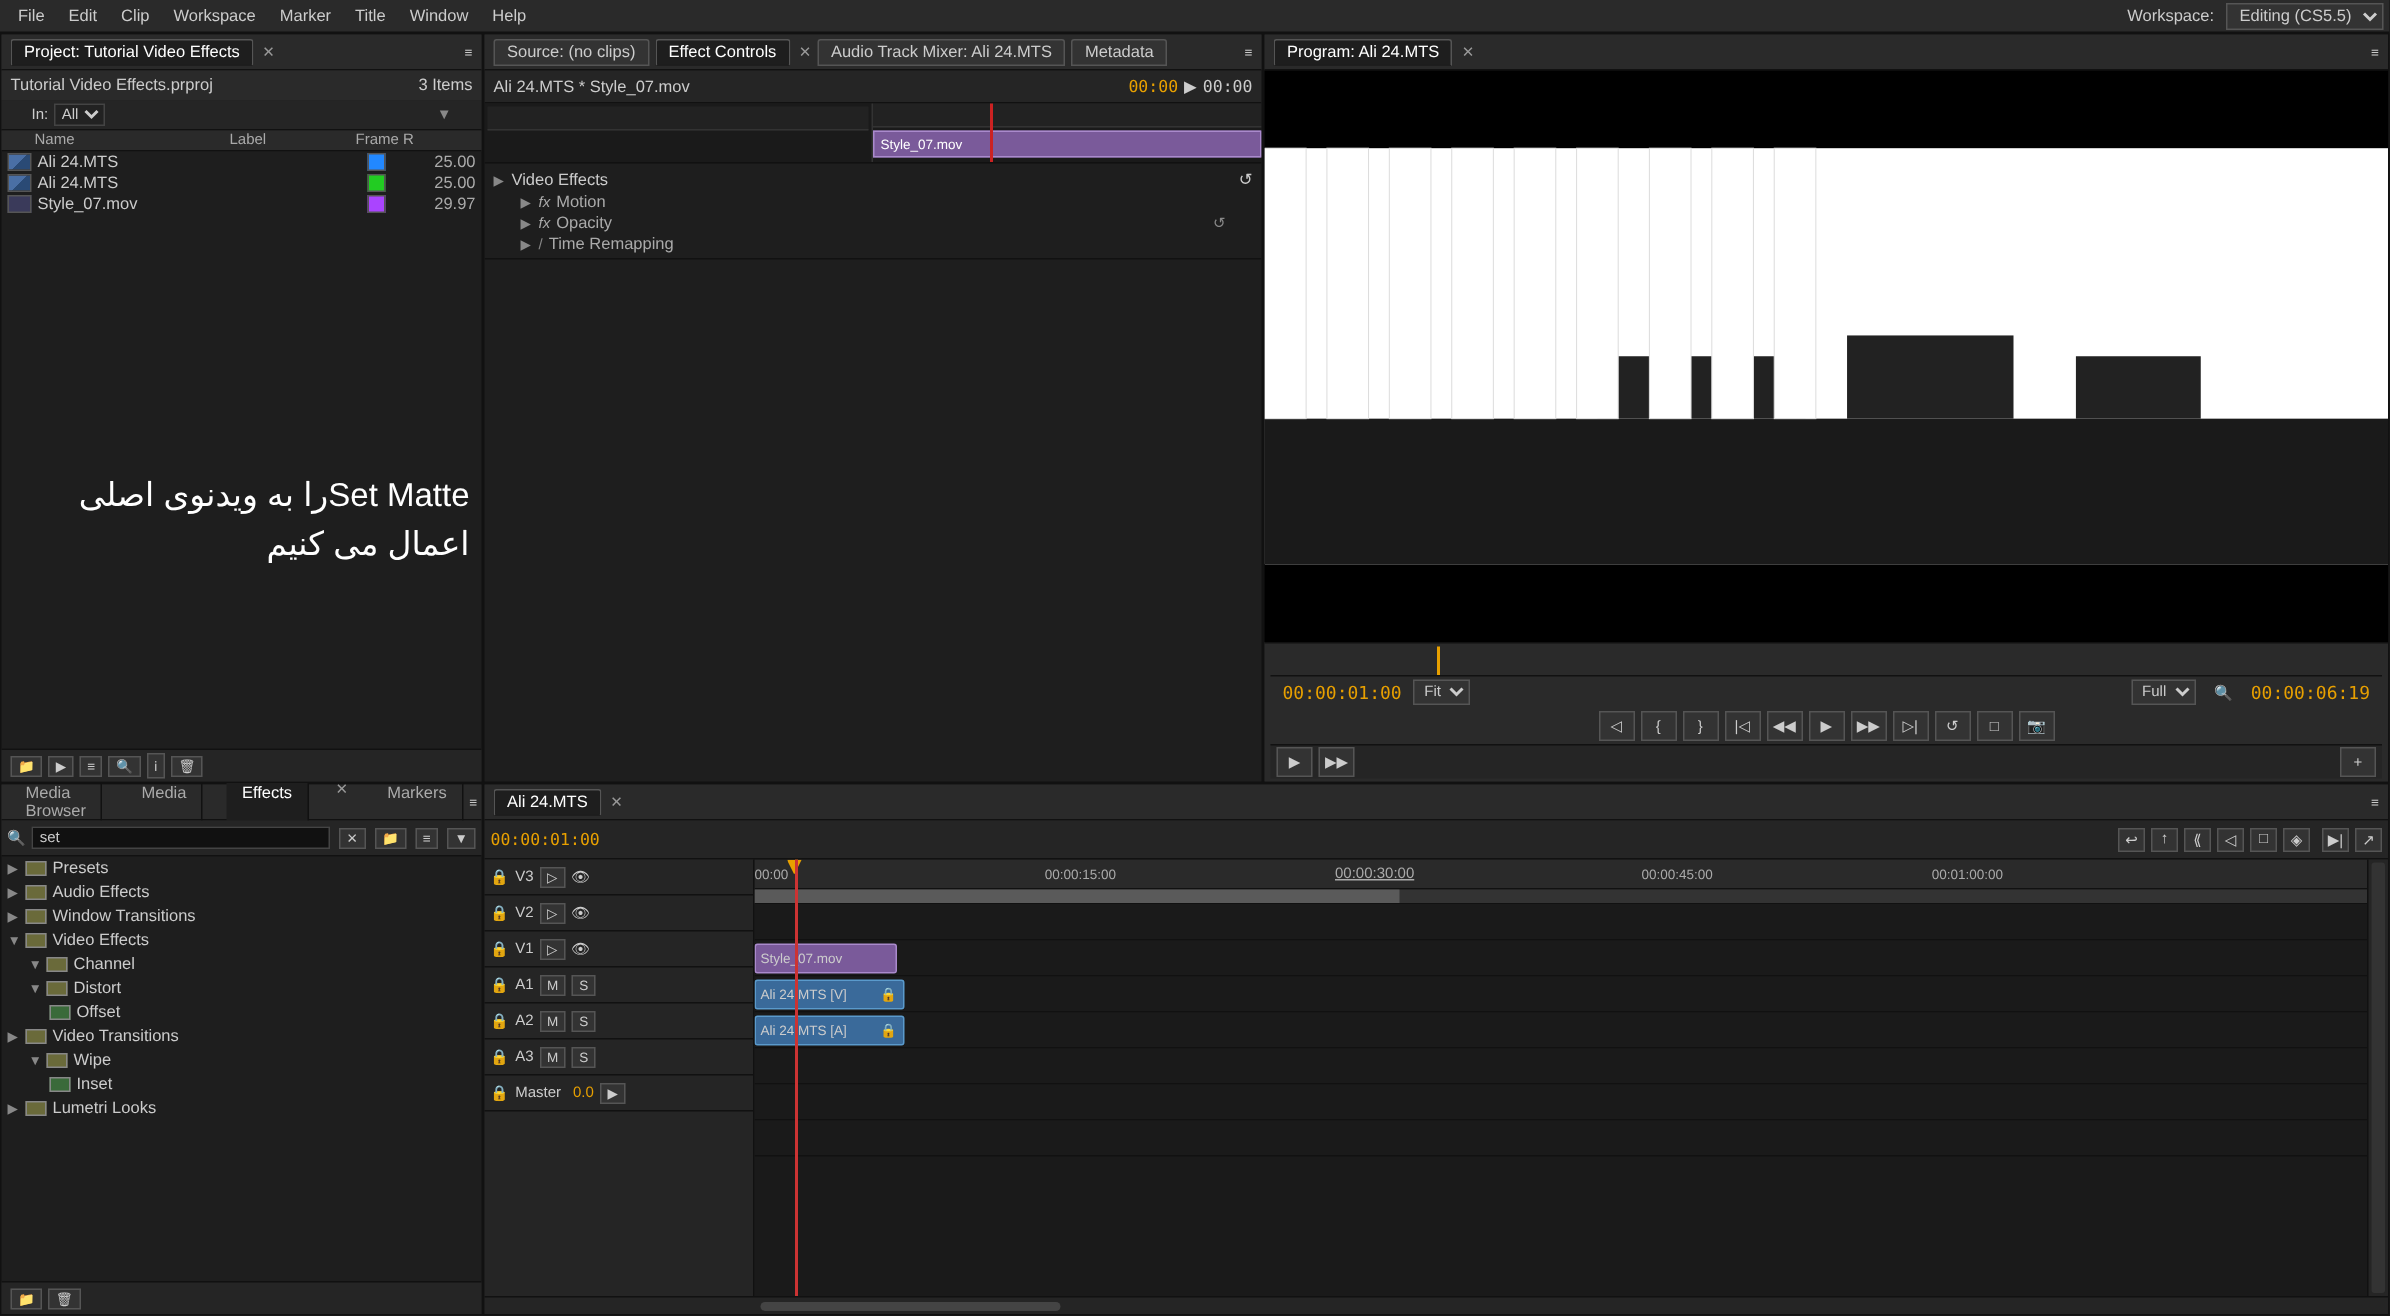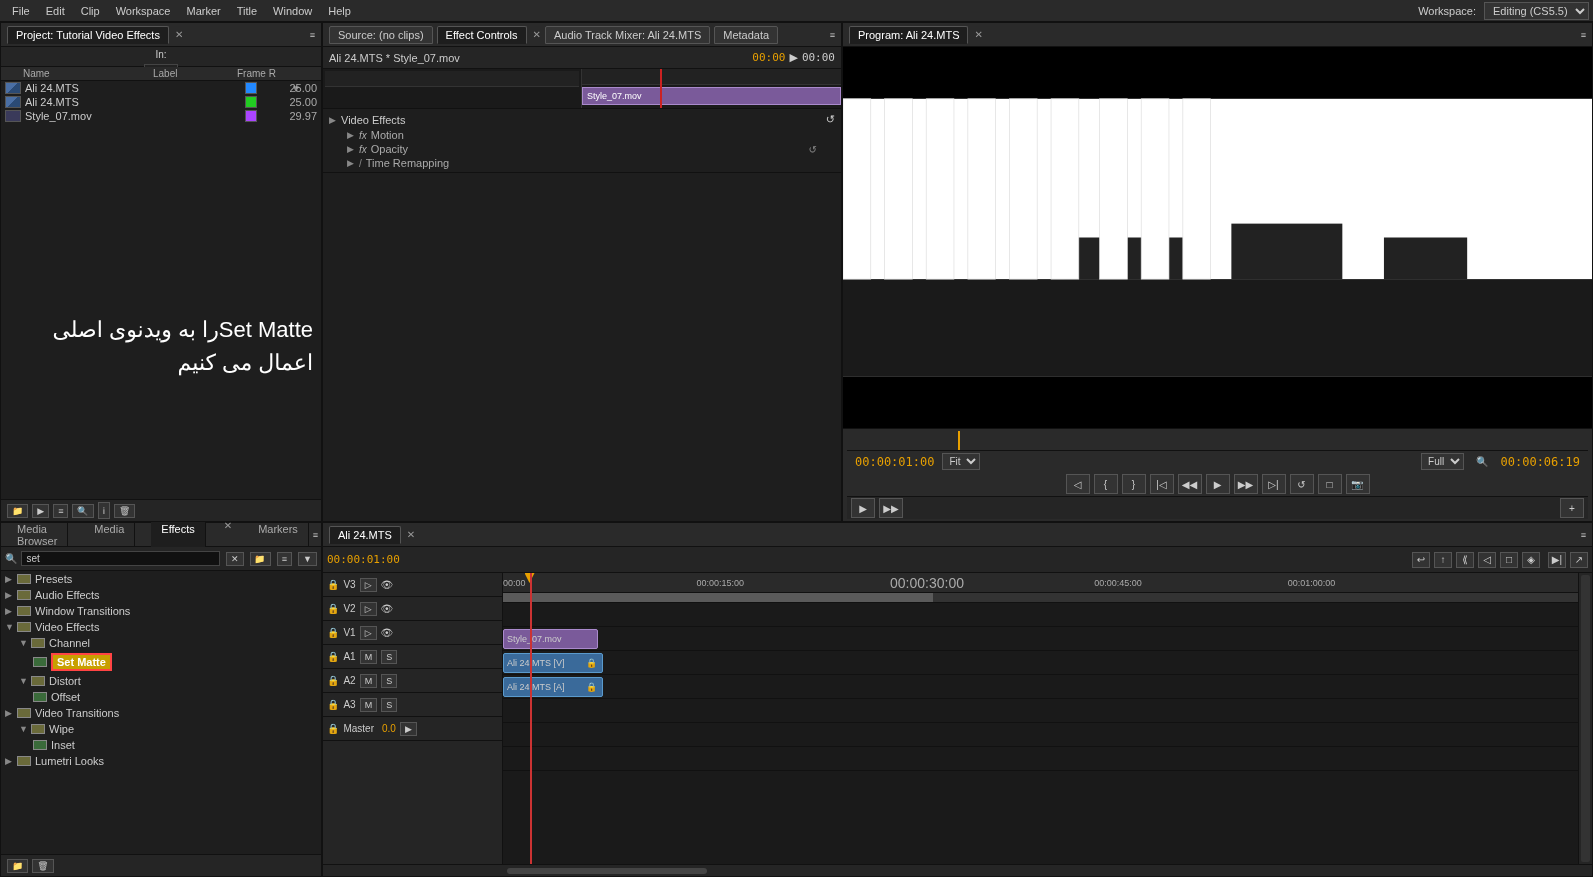--- a/index.html
+++ b/index.html
@@ -19,21 +19,21 @@
     
     .panel { background: #1e1e1e; border: 1px solid #111; display: flex; flex-direction: column; }
     .panel-header { background: #2a2a2a; height: 24px; display: flex; align-items: center; padding: 0 6px; border-bottom: 1px solid #111; font-size: 11px; gap: 4px; flex-shrink: 0; }
     .panel-tab { background: #333; border: 1px solid #555; padding: 2px 8px; font-size: 11px; color: #ccc; border-radius: 2px 2px 0 0; cursor: pointer; }
     .panel-tab.active { background: #1e1e1e; border-bottom: 1px solid #1e1e1e; color: #fff; }
     .panel-tab-close { font-size: 10px; color: #999; cursor: pointer; margin-left: 2px; }
 
     
     #project-panel { width: 322px; flex-shrink: 0; }
     .project-header { background: #2a2a2a; padding: 2px 6px; font-size: 11px; color: #ccc; display: flex; align-items: center; justify-content: space-between; height: 20px; }
-    .project-subheader { background: #252525; padding: 2px 20px; font-size: 10px; display: flex; align-items: center; gap: 4px; border-bottom: 1px solid #111; height: 20px; flex-direction: column; }
+    .project-subheader { background: #252525; padding: 2px 20px; font-size: 10px; display: flex; align-items: center; gap: 4px; border-bottom: 1px solid #111; height: 20px; }
     .project-columns { display: flex; background: #2a2a2a; border-bottom: 1px solid #111; padding: 1px 2px; font-size: 10px; color: #aaa; }
     .col-name { width: 150px; padding-left: 20px; }
     .col-label { width: 84px; }
     .col-frame { width: 60px; }
     .project-item { display: flex; align-items: center; padding: 1px 4px; font-size: 11px; cursor: pointer; }
     .item-icon { width: 16px; height: 12px; display: inline-block; margin-right: 4px; flex-shrink: 0; }
     .icon-video { background: linear-gradient(135deg, #4a6fa5 50%, #2a4a75 50%); border: 1px solid #555; }
     .color-badge { width: 12px; height: 12px; border: 1px solid #555; flex-shrink: 0; }
     .item-text { flex: 1; }
     .item-num { width: 60px; text-align: right; color: #aaa; }
@@ -121,20 +121,24 @@
 <div id="main-layout">
 
   <div id="top-row">
 
     <div id="project-panel" class="panel" style="position:relative;">
       <div class="panel-header">
         <span class="panel-tab active">Project: Tutorial Video Effects</span>
         <span class="panel-tab-close">✕</span>
         <span style="margin-left:auto; font-size:9px;">≡</span>
       </div>
+      <div class="project-header">
+        <span>Tutorial Video Effects.prproj</span>
+        <span>3 Items</span>
+      </div>
       <div class="project-subheader">
         <span>In:</span>
         <select style="background:#222; border:1px solid #444; color:#ccc; font-size:10px;">
           <option>All</option>
         </select>
         <span style="margin-left:auto; font-size:10px; color:#888;">▼</span>
       </div>
       <div class="project-columns">
         <span class="col-name">Name</span>
         <span class="col-label">Label</span>
@@ -361,24 +365,20 @@
           <span class="folder-icon"></span>
           <span>Video Effects</span>
         </div>
 
         <div class="tree-item" style="padding-left:18px;">
           <span class="triangle">▼</span>
           <span class="folder-icon"></span>
           <span>Channel</span>
         </div>
 
-        <div class="tree-item" style="padding-left:32px;">
-          <span class="effect-icon"></span>
-          <span class="set-matte-highlight">Set Matte</span>
-        </div>
 
         <div class="tree-item" style="padding-left:18px;">
           <span class="triangle">▼</span>
           <span class="folder-icon"></span>
           <span>Distort</span>
         </div>
 
         <div class="tree-item" style="padding-left:32px;">
           <span class="effect-icon"></span>
           <span>Offset</span>
@@ -489,21 +489,21 @@
             <span style="margin-left:4px; color:#e8a000;">0.0</span>
             <button class="btn-small">▶</button>
           </div>
         </div>
 
         <div class="track-area">
 
           <div class="timeline-ruler">
             <span style="position:absolute; left:0; font-size:9px; color:#aaa;">00:00</span>
             <span style="position:absolute; left:18%; font-size:9px; color:#aaa;">00:00:15:00</span>
-            <span style="position:absolute; left:36%; font-size:14px; color:#aaa;">00:00:30:00</span>
+            <span style="position:absolute; left:36%; font-size:10px; color:#aaa;text-decoration:underline;">00:00:30:00</span>
             <span style="position:absolute; left:55%; font-size:9px; color:#aaa;">00:00:45:00</span>
             <span style="position:absolute; left:73%; font-size:9px; color:#aaa;">00:01:00:00</span>
 
             <div style="position:absolute; left:2%; top:0; width:10px; height:10px; background:#e8a000; clip-path:polygon(50% 100%, 0 0, 100% 0);"></div>
 
             <div style="position:absolute; left:2.5%; top:0; width:2px; background:#e8a000; height:100%;"></div>
           </div>
 
           <div style="height:10px; background:#333; border-bottom:1px solid #111; position:relative;">
             <div style="position:absolute; left:0; width:40%; background:#5a5a5a; height:100%;"></div>

